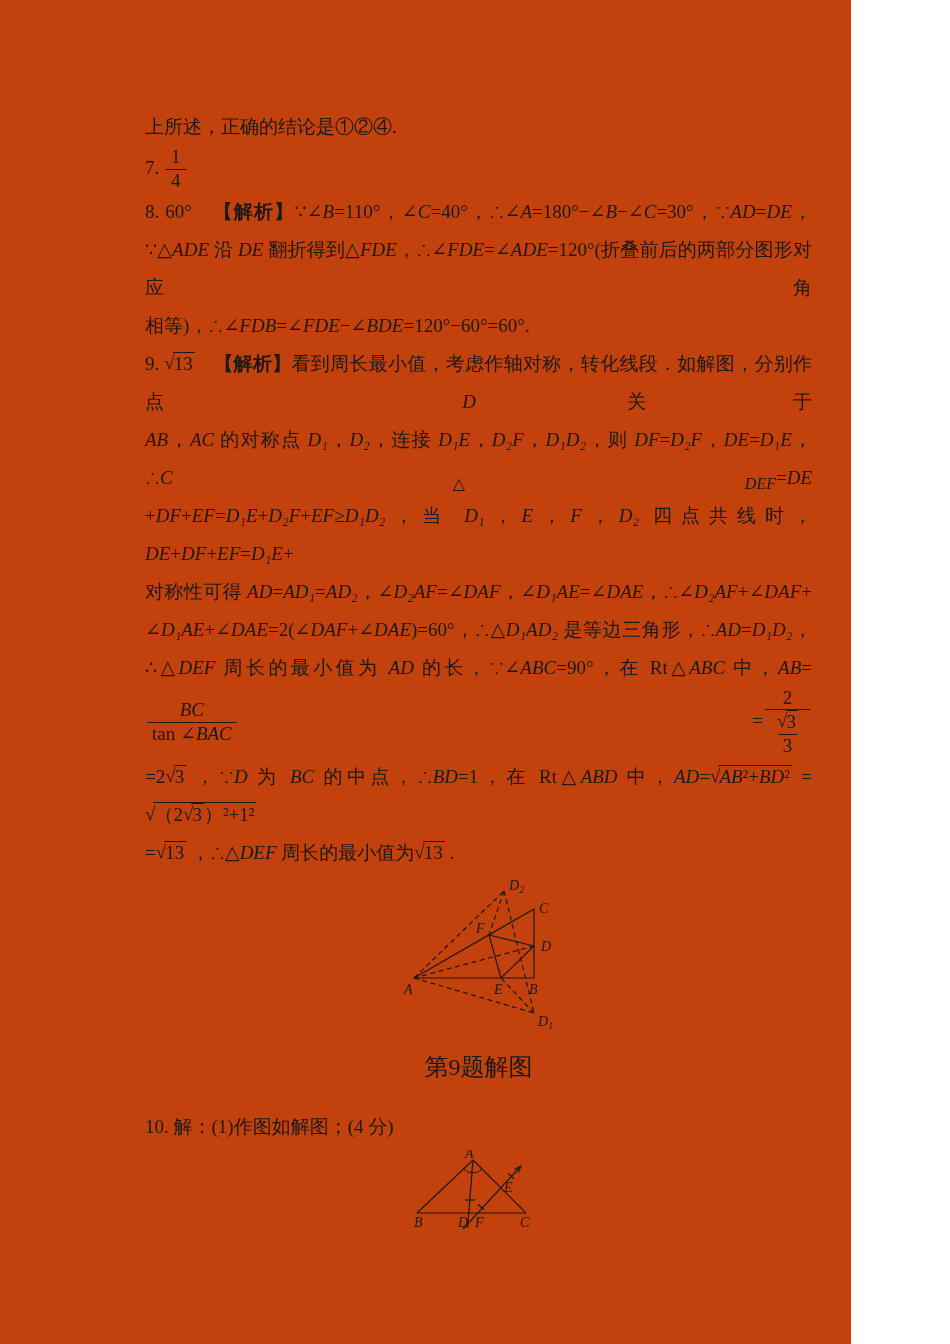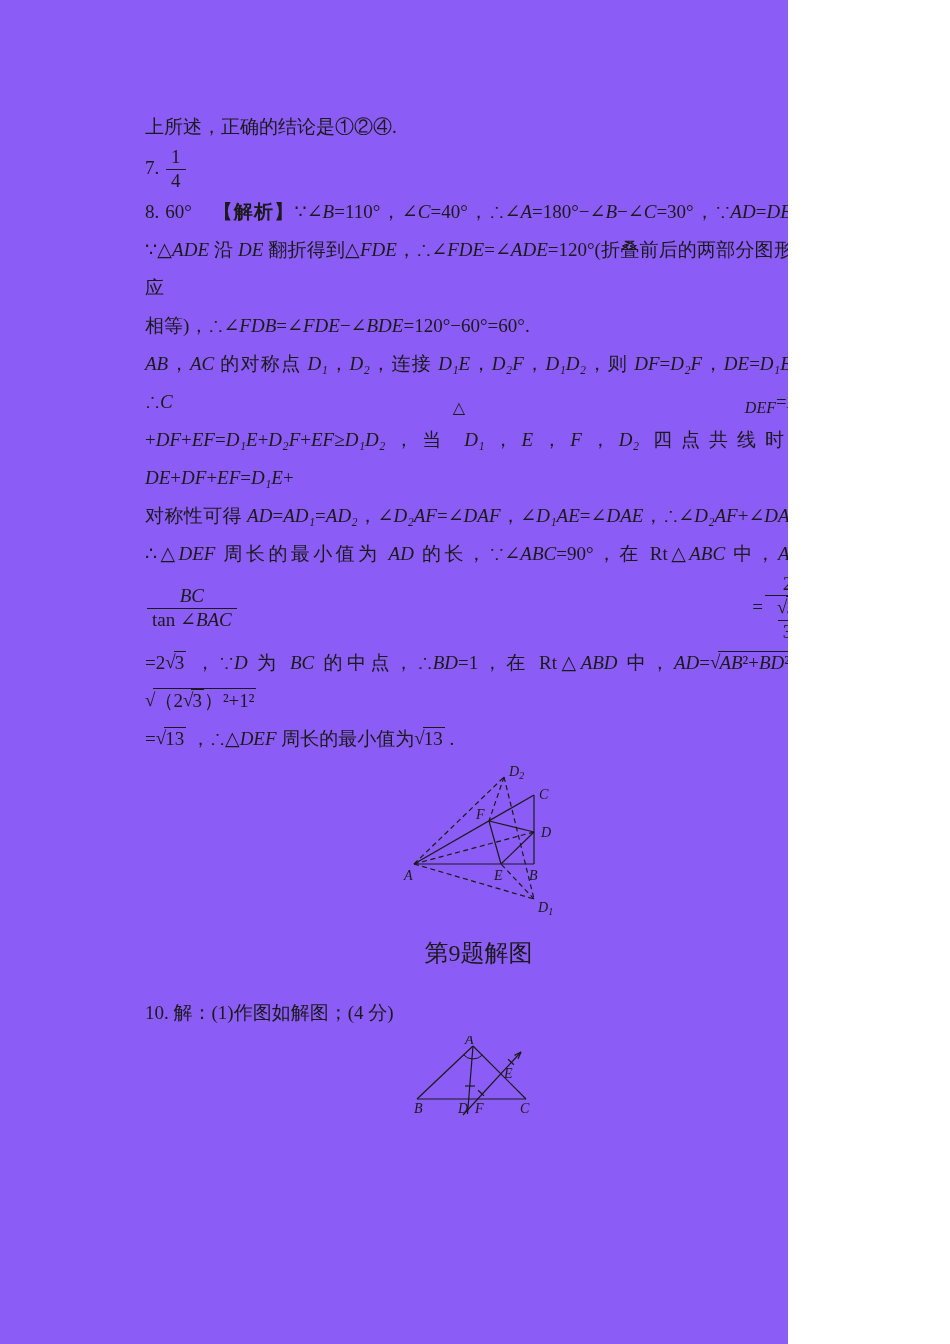--- a/index.html
+++ b/index.html
@@ -1,19 +1,19 @@
 <!DOCTYPE html>
 <html><head>
 <meta charset="utf-8">
 <style>
   html,body{margin:0;padding:0;background:#ffffff;}
   .page{
     position:relative;
-    width:788px;height:1344px;
-    background:#8b5cf6;
+    width:851px;height:1344px;
+    background:#c2410c;
     color:#1a1a1a;
     font-family:"Liberation Serif","DejaVu Serif",serif;
     overflow:hidden;
   }
   .content{
     position:absolute;
     left:145px;top:108px;
     width:667px;
   }
   .line{
@@ -68,23 +68,25 @@
 
     <div id="lines-top">
         <div class="line">上所述，正确的结论是①②④.</div>
         <div class="line">7. <span class="frac">
             <span class="num">1</span>
             <span class="den">4</span>
           </span></div>
         <div class="line just">8. 60°　<span class="bold">【解析】</span>∵∠<span class="it">B</span>=110°，∠<span class="it">C</span>=40°，∴∠<span class="it">A</span>=180°−∠<span class="it">B</span>−∠<span class="it">C</span>=30°，∵<span class="it">AD</span>=<span class="it">DE</span>，</div>
         <div class="line just">∵△<span class="it">ADE</span> 沿 <span class="it">DE</span> 翻折得到△<span class="it">FDE</span>，∴∠<span class="it">FDE</span>=∠<span class="it">ADE</span>=120°(折叠前后的两部分图形对应角</div>
         <div class="line">相等)，∴∠<span class="it">FDB</span>=∠<span class="it">FDE</span>−∠<span class="it">BDE</span>=120°−60°=60°.</div>
+        <div class="line just">9. <span class="rad"><span class="rad-sign">√</span><span class="rad-body">13</span></span>　<span class="bold">【解析】</span>看到周长最小值，考虑作轴对称，转化线段．如解图，分别作点 <span class="it">D</span> 关于</div>
         <div class="line just"><span class="it">AB</span>，<span class="it">AC</span> 的对称点 <span class="it">D₁</span>，<span class="it">D₂</span>，连接 <span class="it">D₁E</span>，<span class="it">D₂F</span>，<span class="it">D₁D₂</span>，则 <span class="it">DF</span>=<span class="it">D₂F</span>，<span class="it">DE</span>=<span class="it">D₁E</span>，∴<span class="it">C</span><sub class="subs">△DEF</sub>=<span class="it">DE</span></div>
         <div class="line just">+<span class="it">DF</span>+<span class="it">EF</span>=<span class="it">D₁E</span>+<span class="it">D₂F</span>+<span class="it">EF</span>≥<span class="it">D₁D₂</span>，当 <span class="it">D₁</span>，<span class="it">E</span>，<span class="it">F</span>，<span class="it">D₂</span> 四点共线时，<span class="it">DE</span>+<span class="it">DF</span>+<span class="it">EF</span>=<span class="it">D₁E</span>+</div>
         <div class="line just">对称性可得 <span class="it">AD</span>=<span class="it">AD₁</span>=<span class="it">AD₂</span>，∠<span class="it">D₂AF</span>=∠<span class="it">DAF</span>，∠<span class="it">D₁AE</span>=∠<span class="it">DAE</span>，∴∠<span class="it">D₂AF</span>+∠<span class="it">DAF</span>+</div>
+        <div class="line just">∠<span class="it">D₁AE</span>+∠<span class="it">DAE</span>=2(∠<span class="it">DAF</span>+∠<span class="it">DAE</span>)=60°，∴△<span class="it">D₁AD₂</span> 是等边三角形，∴<span class="it">AD</span>=<span class="it">D₁D₂</span>，</div>
         <div class="line just">∴△<span class="it">DEF</span> 周长的最小值为 <span class="it">AD</span> 的长，∵∠<span class="it">ABC</span>=90°，在 Rt△<span class="it">ABC</span> 中，<span class="it">AB</span>=<span class="frac">
             <span class="num"><span class="it">BC</span></span>
             <span class="den">tan ∠<span class="it">BAC</span></span>
           </span> =<span class="frac">
             <span class="num">2</span>
             <span class="den"><span class="frac">
                 <span class="num"><span class="rad"><span class="rad-sign">√</span><span class="rad-body">3</span></span></span>
                 <span class="den">3</span>
               </span></span>
           </span></div>

